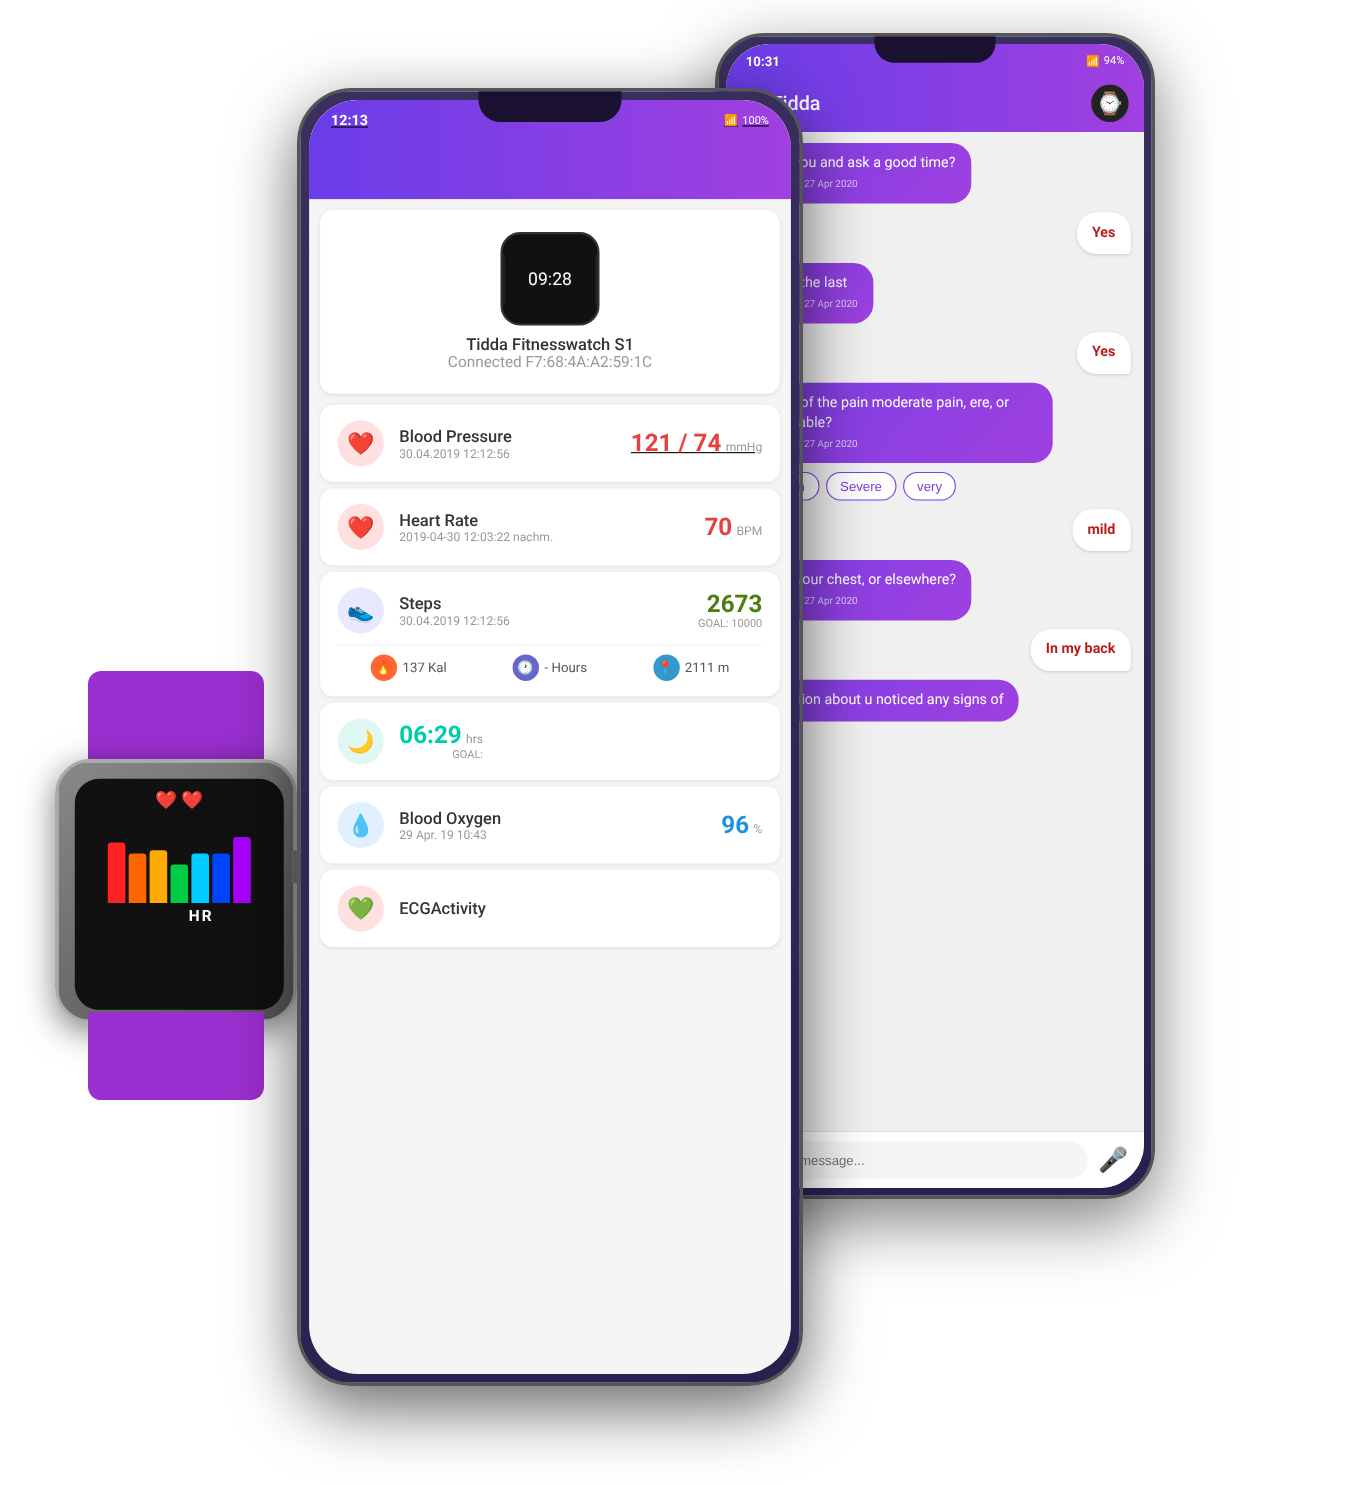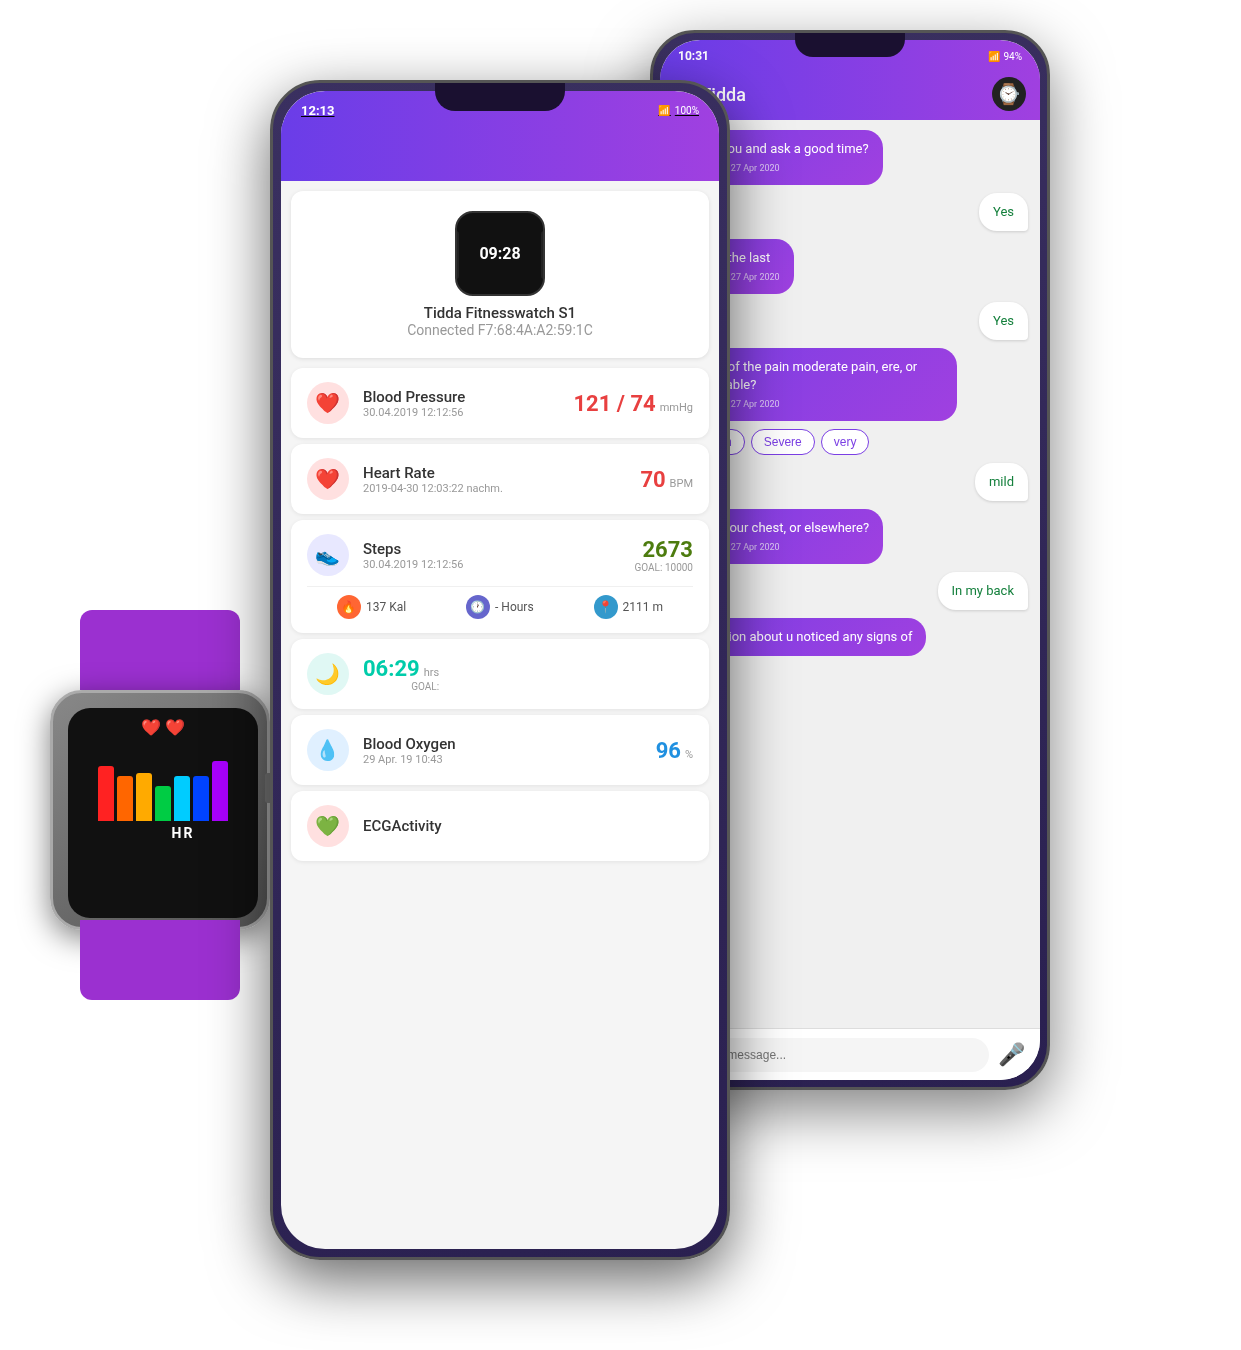--- a/index.html
+++ b/index.html
@@ -220,21 +220,21 @@
       justify-content: center;
       margin-bottom: 8px;
       border: 2px solid #333;
       position: relative;
       overflow: hidden;
     }
 
     .watch-preview-time {
       color: white;
       font-size: 16px;
-      font-weight: bold;
+      font-weight: normal;
     }
 
     .watch-strap-l {
       position: absolute;
       left: -12px;
       top: 18px;
       width: 14px;
       height: 48px;
       background: #222;
       border-radius: 3px;
@@ -458,24 +458,25 @@
 
     .chat-bubble.bot {
       background: linear-gradient(135deg, #7b3fe4, #a040e0);
       color: white;
       align-self: flex-start;
       border-bottom-left-radius: 4px;
     }
 
     .chat-bubble.user {
       background: white;
-      color: #15803d;
+      color: #b91c1c;
       align-self: flex-end;
       border-bottom-right-radius: 4px;
       box-shadow: 0 1px 3px rgba(0,0,0,0.15);
+      font-weight: bold;
     }
 
     .chat-timestamp {
       font-size: 9px;
       opacity: 0.7;
       margin-top: 4px;
       display: block;
     }
 
     .chat-options {
@@ -607,21 +608,21 @@
       </div>
 
       <div id="metrics-container">
           <div class="metric-card">
     <div class="metric-row">
       <div class="metric-icon icon-bp">❤️</div>
       <div class="metric-info">
         <div class="metric-name">Blood Pressure</div>
         <div class="metric-date">30.04.2019 12:12:56</div>
       </div>
-      <div style="text-align:right;">
+      <div style="text-align:right;text-decoration:underline;">
         <span class="metric-value" style="color:#e84040">121 / 74</span>
         <span class="metric-unit"> mmHg</span>
         
       </div>
     </div>
 
   </div>
           <div class="metric-card">
     <div class="metric-row">
       <div class="metric-icon icon-hr">❤️</div>

